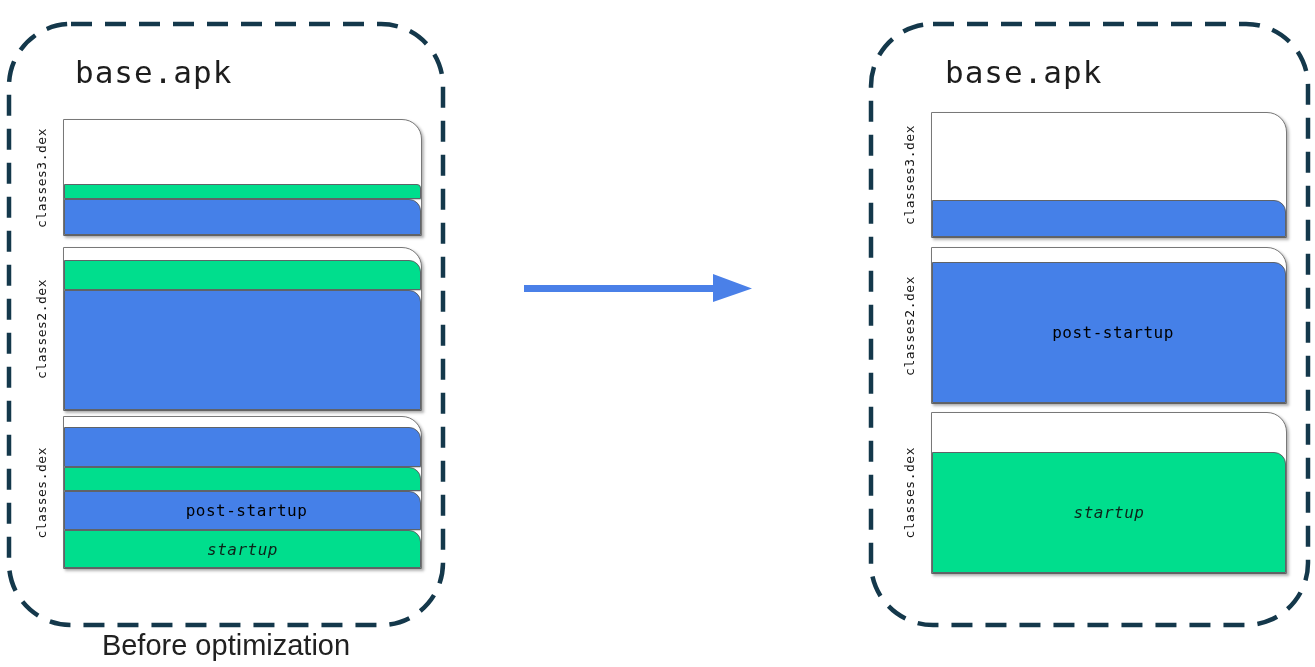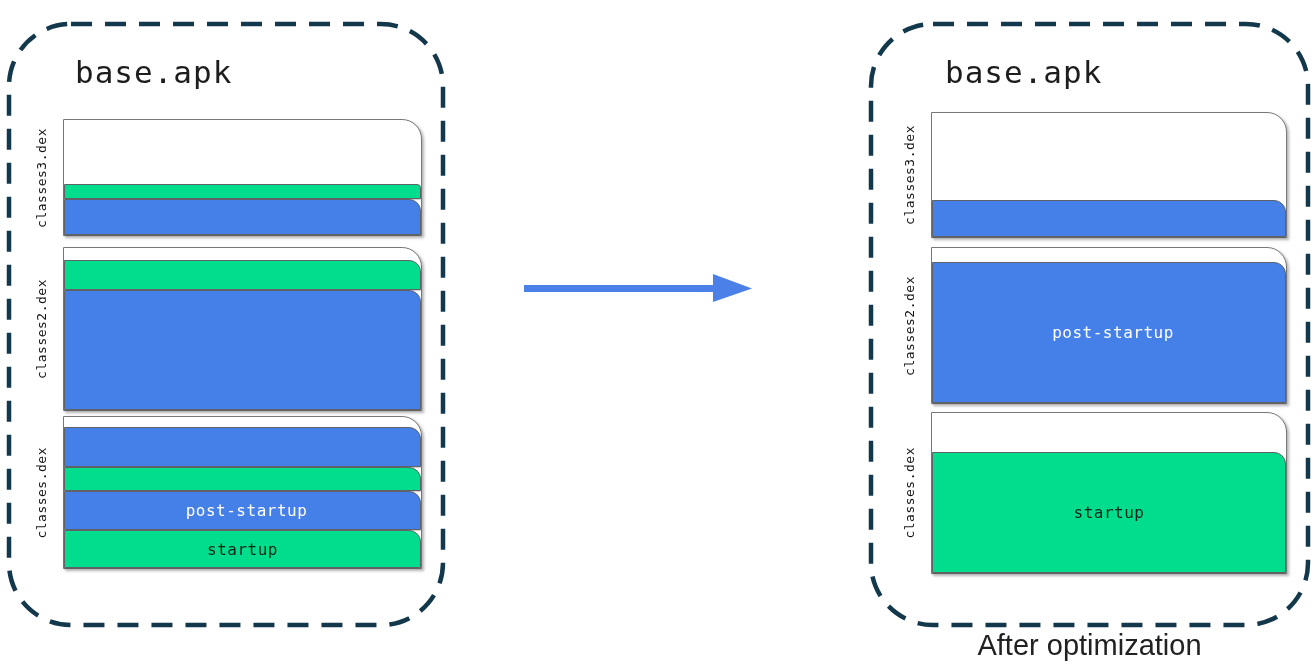--- a/index.html
+++ b/index.html
@@ -47,22 +47,22 @@
   .segment{
     width:100%;box-sizing:border-box;
     border:1px solid #5f6368;
     border-top-right-radius:12px;
     display:flex;align-items:center;justify-content:center;
     font-family:"DejaVu Sans Mono","Liberation Mono",monospace;
     font-size:16px;letter-spacing:0.5px;
     box-shadow:0 1px 1px rgba(0,0,0,0.2);
   }
   .segment.thin{border-top-right-radius:4px;}
-  .segment.blue{color:#ffffff;padding-left:8px;}
-  .segment.green{color:#0d241a;}
+  .segment.blue{color:#000000;padding-left:8px;}
+  .segment.green{color:#0d241a;font-style:italic;}
 
   .caption{
     position:absolute;top:629px;
     font-size:29px;color:#212121;text-align:center;
   }
   .caption.before{left:6px;width:440px;}
   .caption.after{left:868px;width:443px;}
 
   .arrow-wrap{position:absolute;left:524px;top:271px;width:228px;height:34px;}
 </style>
@@ -142,15 +142,15 @@
       </div>
   </div>
 
   <div class="arrow-wrap">
     <svg width="228" height="34" viewBox="0 0 228 34">
       <rect x="0" y="14" width="192" height="7" fill="#4A80E8"></rect>
       <polygon points="189,3 228,17.5 189,31" fill="#4A80E8"></polygon>
     </svg>
   </div>
 
-  <div class="caption after">After optimization</div>
+  <div class="caption before">Before optimization</div>
 
 </div>
 
 </body></html>

